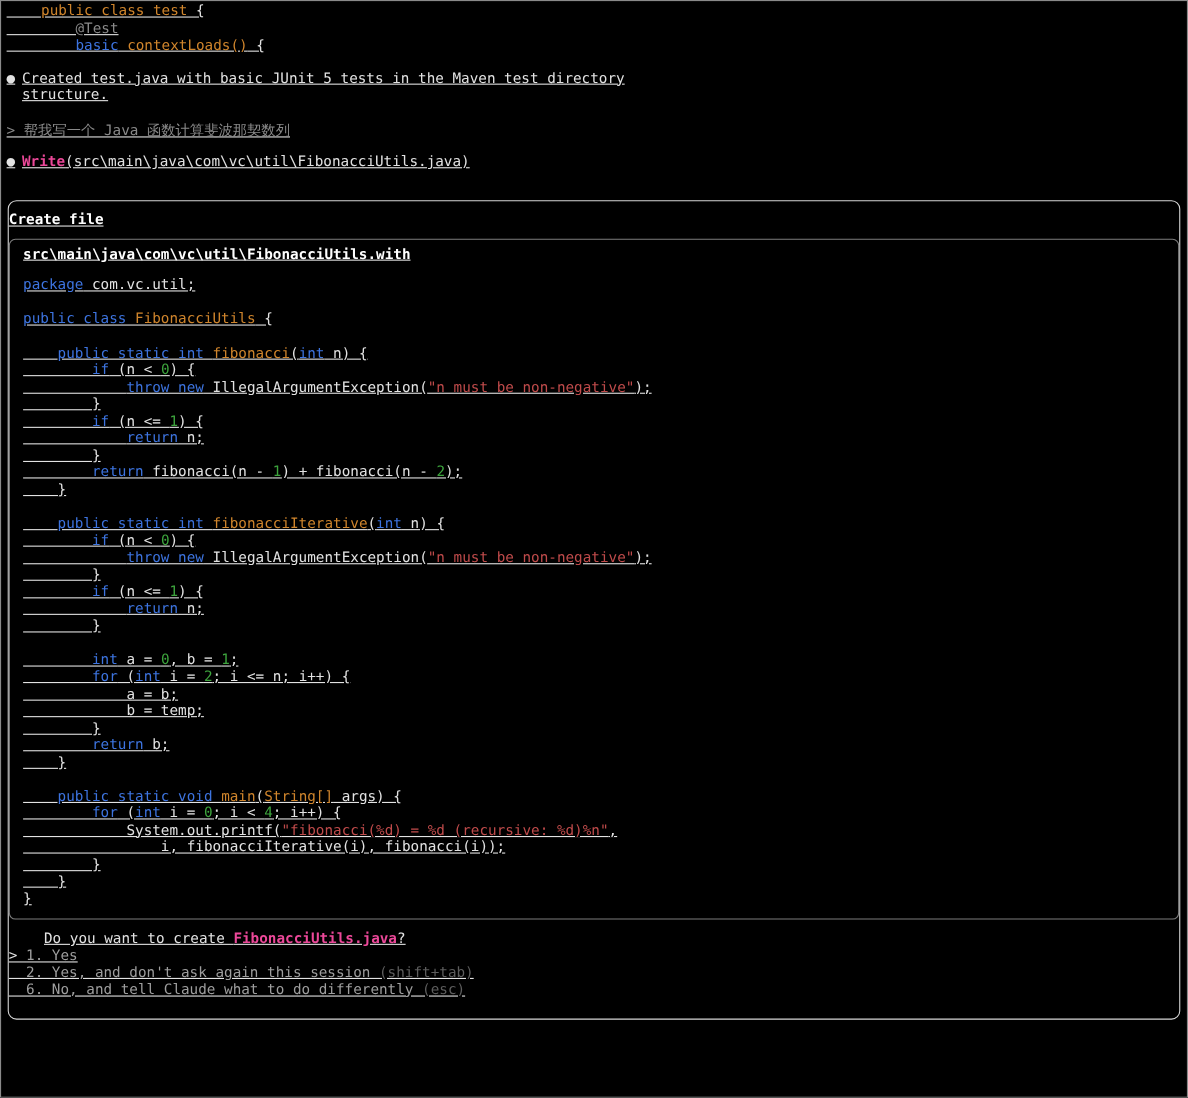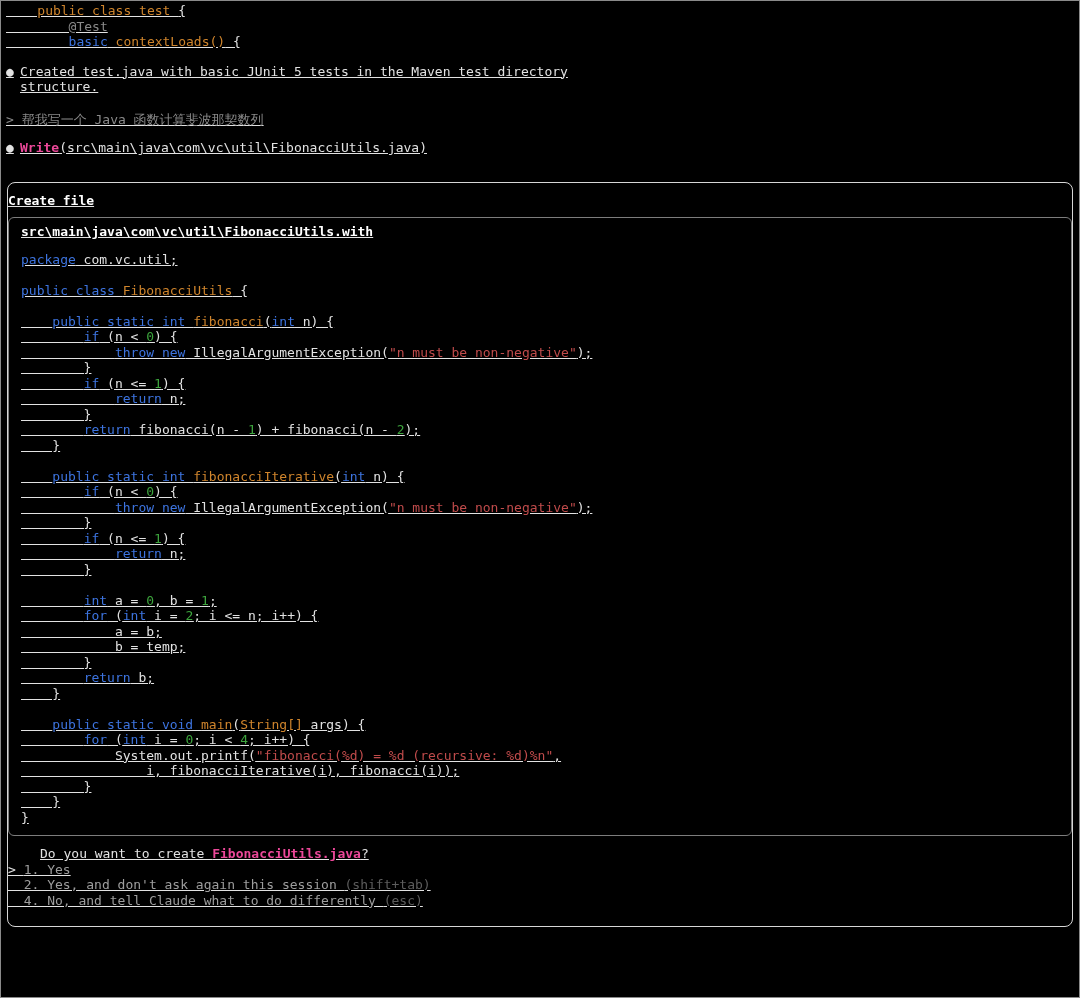--- a/index.html
+++ b/index.html
@@ -116,16 +116,16 @@
           <div class="code-line"><span class="t-p">                i, fibonacciIterative(i), fibonacci(i));</span></div>
           <div class="code-line"><span class="t-p">        }</span></div>
           <div class="code-line"><span class="t-p">    }</span></div>
           <div class="code-line"><span class="t-p">}</span></div>
         </div>
     </div>
 
     <div class="question"><span class="t-p">Do you want to create </span><span class="t-b">FibonacciUtils.java</span><span class="t-p">?</span></div>
     <div class="option selected"><span class="t-p">&gt; </span><span class="t-o">1. Yes</span></div>
     <div class="option"><span class="t-o">  2. Yes, and don't ask again this session </span><span class="t-d">(shift+tab)</span></div>
-    <div class="option"><span class="t-o">  4. No, and tell Claude what to do differently </span><span class="t-d">(esc)</span></div>
+    <div class="option"><span class="t-o">  6. No, and tell Claude what to do differently </span><span class="t-d">(esc)</span></div>
   </div>
 
 </div>
 
 </body></html>

